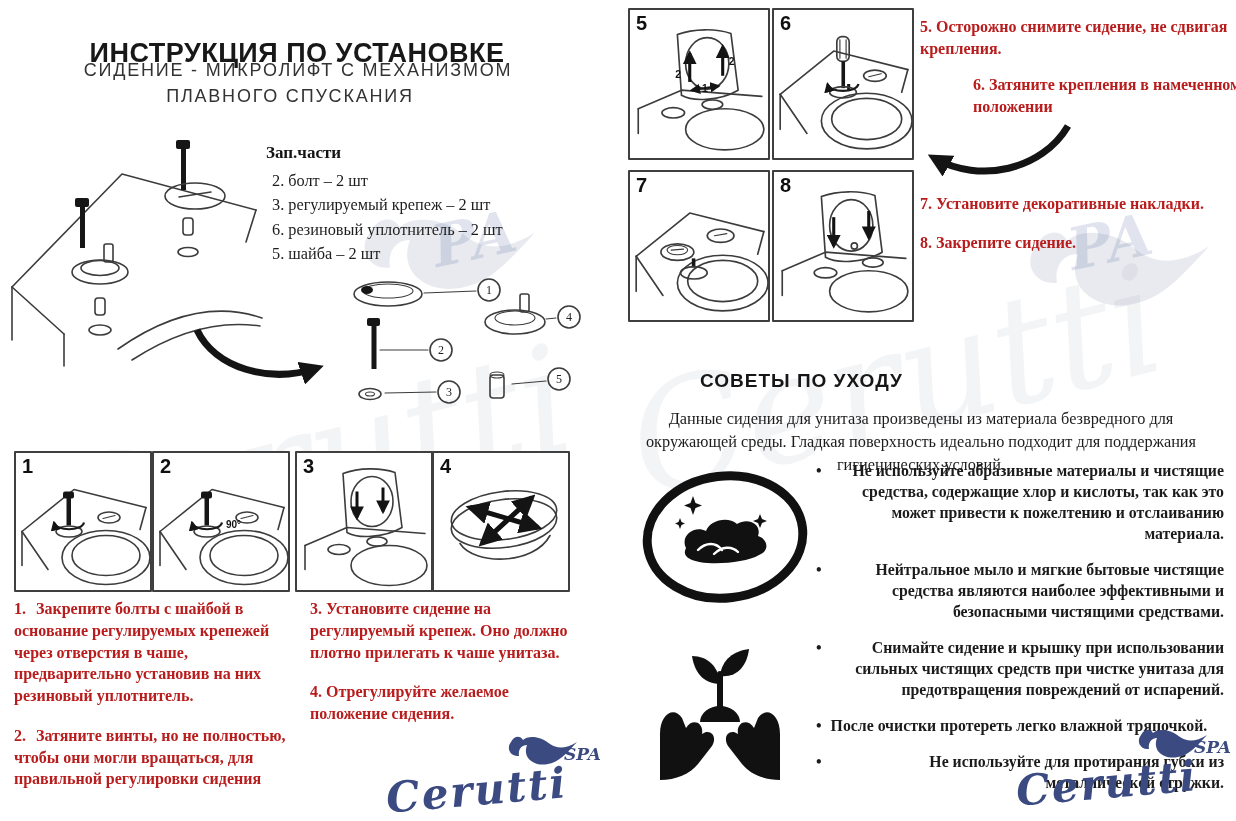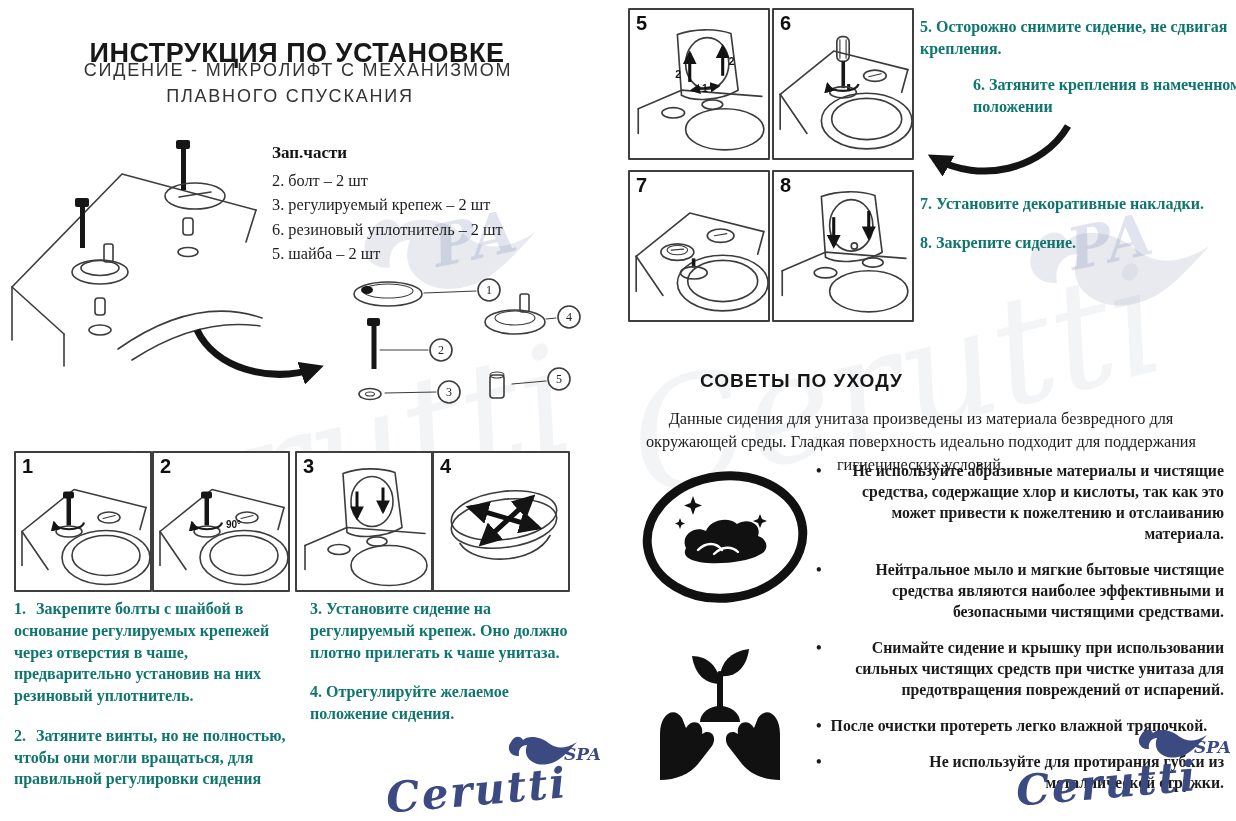--- a/index.html
+++ b/index.html
@@ -18,32 +18,32 @@
   .clbl{font:400 12px "Liberation Serif",serif;fill:#222;}
 
   
   .title{position:absolute;left:77px;top:20px;width:440px;text-align:center;
          font:700 27px "Liberation Sans",sans-serif;color:#181818;letter-spacing:.5px;}
   .subtitle{position:absolute;width:440px;text-align:center;
          font:400 18px "Liberation Sans",sans-serif;color:#333;letter-spacing:1.8px;}
 
   
   .parts{position:absolute;left:262px;top:143px;width:335px;}
-  .parts h3{margin:0 10px 6px;font:700 17px "Liberation Serif",serif;color:#141414;}
+  .parts h3{margin:0 4px 6px;font:700 17px "Liberation Serif",serif;color:#141414;}
   .parts .pitem{font:400 16.3px "Liberation Serif",serif;color:#1d1d1d;line-height:1.5;padding-left:10px;}
 
   
   .panel{position:absolute;border:2px solid #3f3f3f;background:#fff;overflow:hidden;border-radius:1px;}
   .panel .num{position:absolute;left:6px;top:2px;font:700 20px "Liberation Sans",sans-serif;color:#101010;z-index:2;}
   .panel svg{position:absolute;left:0;top:0;width:100%;height:100%;}
   .pL{width:134px;height:137px;}
   .pR{width:138px;height:148px;}
 
   
-  .step{margin:0 0 18px;font:700 16px "Liberation Serif",serif;color:#0f766e;line-height:1.36;}
+  .step{margin:0 0 18px;font:700 16px "Liberation Serif",serif;color:#b91c1c;line-height:1.36;}
   .step .step-n{margin-right:10px;}
   .colB .step .step-n{margin-right:4px;}
   .rsteps .step .step-n{margin-right:4px;}
 
   
   .care-head{position:absolute;left:700px;top:354px;width:420px;text-align:left;
              font:700 19px "Liberation Sans",sans-serif;color:#161616;letter-spacing:1px;}
   .care-intro{position:absolute;left:638px;top:392px;width:566px;text-align:center;
              font:400 16.3px "Liberation Serif",serif;color:#1c1c1c;line-height:1.4;}
   .bullets{position:absolute;left:816px;top:460px;width:408px;text-align:right;}

